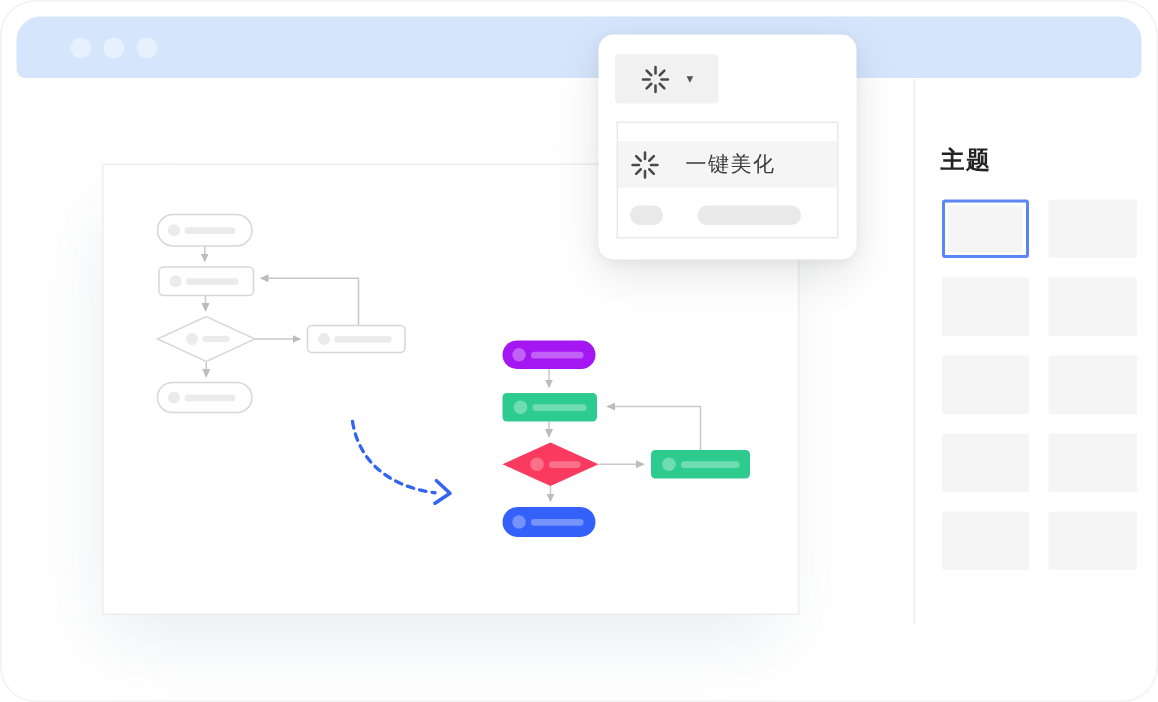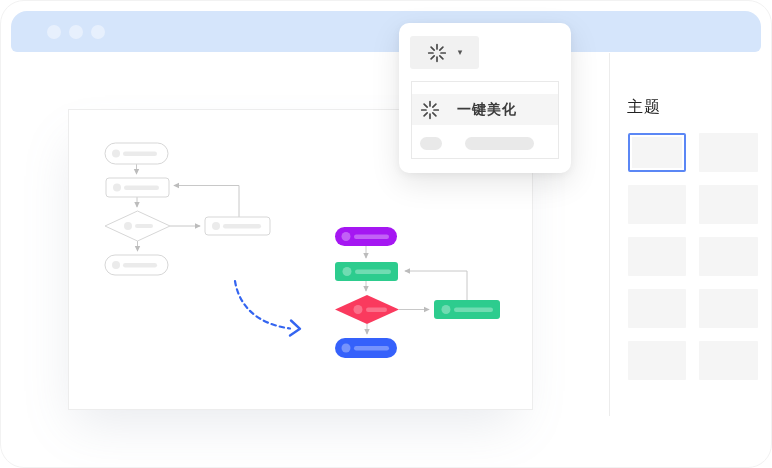--- a/index.html
+++ b/index.html
@@ -36,28 +36,28 @@
   .caret{font-size:9px;color:#555;line-height:1;}
   .menu-panel{
     position:absolute;left:12px;top:58px;width:146px;height:76px;
     background:#ffffff;border:1px solid #e9e9e9;
   }
   .menu-item{
     position:absolute;left:0;top:12px;width:100%;height:31px;
     background:#f5f5f5;display:flex;align-items:center;cursor:pointer;
   }
   .menu-item .mi-icon{margin-left:8px;display:flex;}
-  .menu-item .mi-label{margin-left:17px;font-size:14px;color:#3c3c3c;letter-spacing:1px;font-weight:bold;}
+  .menu-item .mi-label{margin-left:17px;font-size:14px;color:#3c3c3c;letter-spacing:1px;}
   .menu-row2{position:absolute;left:0;top:55px;width:100%;height:13px;}
   .ph-pill{position:absolute;background:#e9e9e9;border-radius:6.5px;height:13px;top:0;}
   .ph-pill.small{left:8px;width:22px;}
   .ph-pill.long{left:53px;width:69px;}
   
   .divider{position:absolute;left:608px;top:52px;width:1px;height:363px;background:#ececec;}
-  .sidebar-title{position:absolute;left:626px;top:96px;font-size:16px;font-weight:400;color:#222;letter-spacing:1px;}
+  .sidebar-title{position:absolute;left:626px;top:96px;font-size:16px;font-weight:700;color:#222;letter-spacing:1px;}
   .theme-grid{
     position:absolute;left:627px;top:132px;width:130px;
     display:grid;grid-template-columns:58px 59px;grid-auto-rows:39px;column-gap:13px;row-gap:13px;
   }
   .theme-thumb{background:#f5f5f5;border-radius:1px;cursor:pointer;}
   .theme-thumb.selected{
     background:#f5f5f5;border:2px solid #5b87f5;
     box-shadow:inset 0 0 0 2px #ffffff;border-radius:2px;
   }
   .starburst{display:block;}

